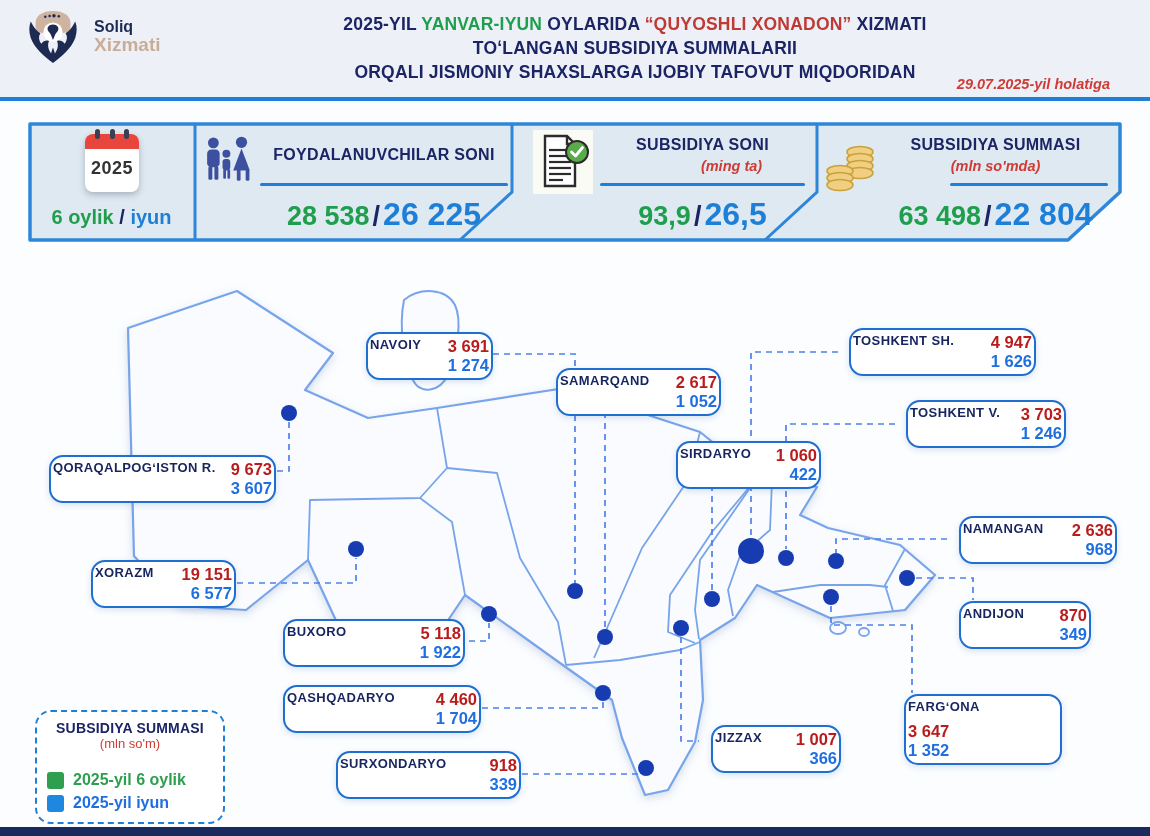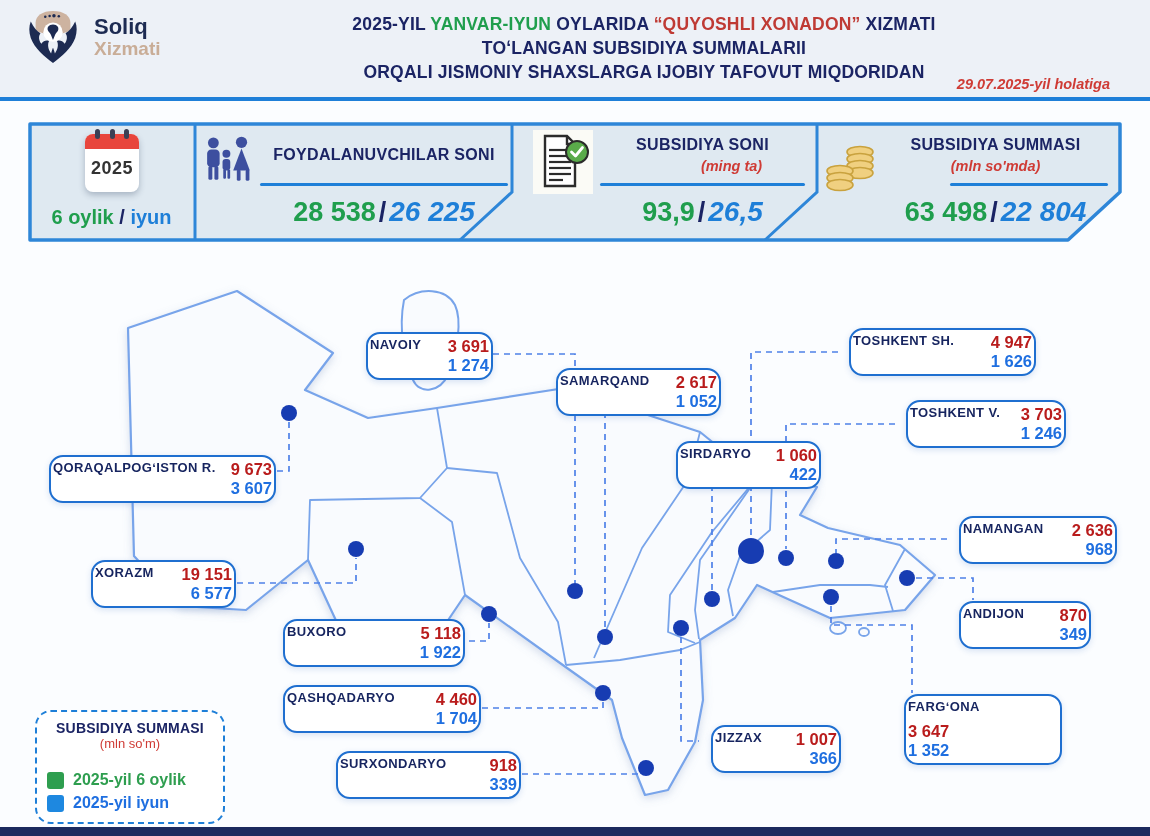--- a/index.html
+++ b/index.html
@@ -6,38 +6,38 @@
   body{
     width:1150px;height:836px;position:relative;overflow:hidden;
     font-family:"Liberation Sans","DejaVu Sans",sans-serif;
     background:#fbfdff;
   }
   
   .header{position:absolute;left:0;top:0;width:1150px;height:97px;background:#edf1f7;}
   .blue-rule{position:absolute;left:0;top:97px;width:1150px;height:4px;background:#1e7fd8;}
   .logo-wrap{position:absolute;left:24px;top:8px;display:flex;align-items:center;gap:12px;}
   .logo-text{line-height:1.05;}
-  .logo-text .lt1{font-size:22px;font-weight:800;color:#1d2b52;display:block;}
+  .logo-text .lt1{font-size:16px;font-weight:800;color:#1d2b52;display:block;}
   .logo-text .lt2{font-size:19px;font-weight:800;color:#c9ad97;display:block;}
-  .title-block{position:absolute;left:224px;top:12px;width:840px;text-align:center;
+  .title-block{position:absolute;left:215px;top:12px;width:840px;text-align:center;
     font-weight:800;font-size:17.5px;line-height:1.38;color:#1b2464;letter-spacing:.2px;}
   .seg-navy{color:#1b2464;} .seg-green{color:#1f9e4d;} .seg-red{color:#bf3a34;}
   .date-note{position:absolute;right:40px;top:76px;font-size:14.5px;font-style:italic;
     color:#cf3b35;font-weight:600;}
   
   .band{position:absolute;left:28px;top:122px;width:1094px;height:120px;}
   .band svg.band-bg{position:absolute;left:0;top:0;}
   .band .abs{position:absolute;}
   .card-title{font-size:16px;font-weight:800;color:#1b2464;text-align:center;letter-spacing:.3px;}
   .card-sub{font-size:14.5px;font-style:italic;font-weight:700;color:#cf3b35;text-align:center;}
   .underline{height:3px;background:#1e7fd8;border-radius:2px;}
   .big-vals{font-size:27px;font-weight:800;text-align:center;white-space:nowrap;}
   .bv-main{color:#1f9e4d;}
   .bv-slash{color:#1b2464;padding:0 3px;}
-  .bv-sub{color:#1e7fd8;font-style:italic;font-size:28px;text-align:right;}
+  .bv-sub{color:#1e7fd8;font-size:32px;text-align:right;}
   .period-text{font-size:20px;font-weight:800;text-align:center;white-space:nowrap;}
   .p-green{color:#1f9e4d;} .p-slash{color:#1b2464;} .p-blue{color:#1e7fd8;}
   
   .cal{width:54px;height:58px;background:#fff;border-radius:8px;box-shadow:0 3px 6px rgba(40,60,90,.3);position:relative;}
   .cal-rings{position:absolute;top:-5px;left:0;width:100%;display:flex;justify-content:space-evenly;}
   .cal-rings i{width:5px;height:10px;background:#3a3f55;border-radius:3px;display:block;}
   .cal-top{height:15px;background:#e8453c;border-radius:8px 8px 0 0;}
   .cal-year{font-size:18px;font-weight:800;color:#333;text-align:center;margin-top:9px;letter-spacing:.5px;}
   
   .map-svg{position:absolute;left:0;top:0;pointer-events:none;}

